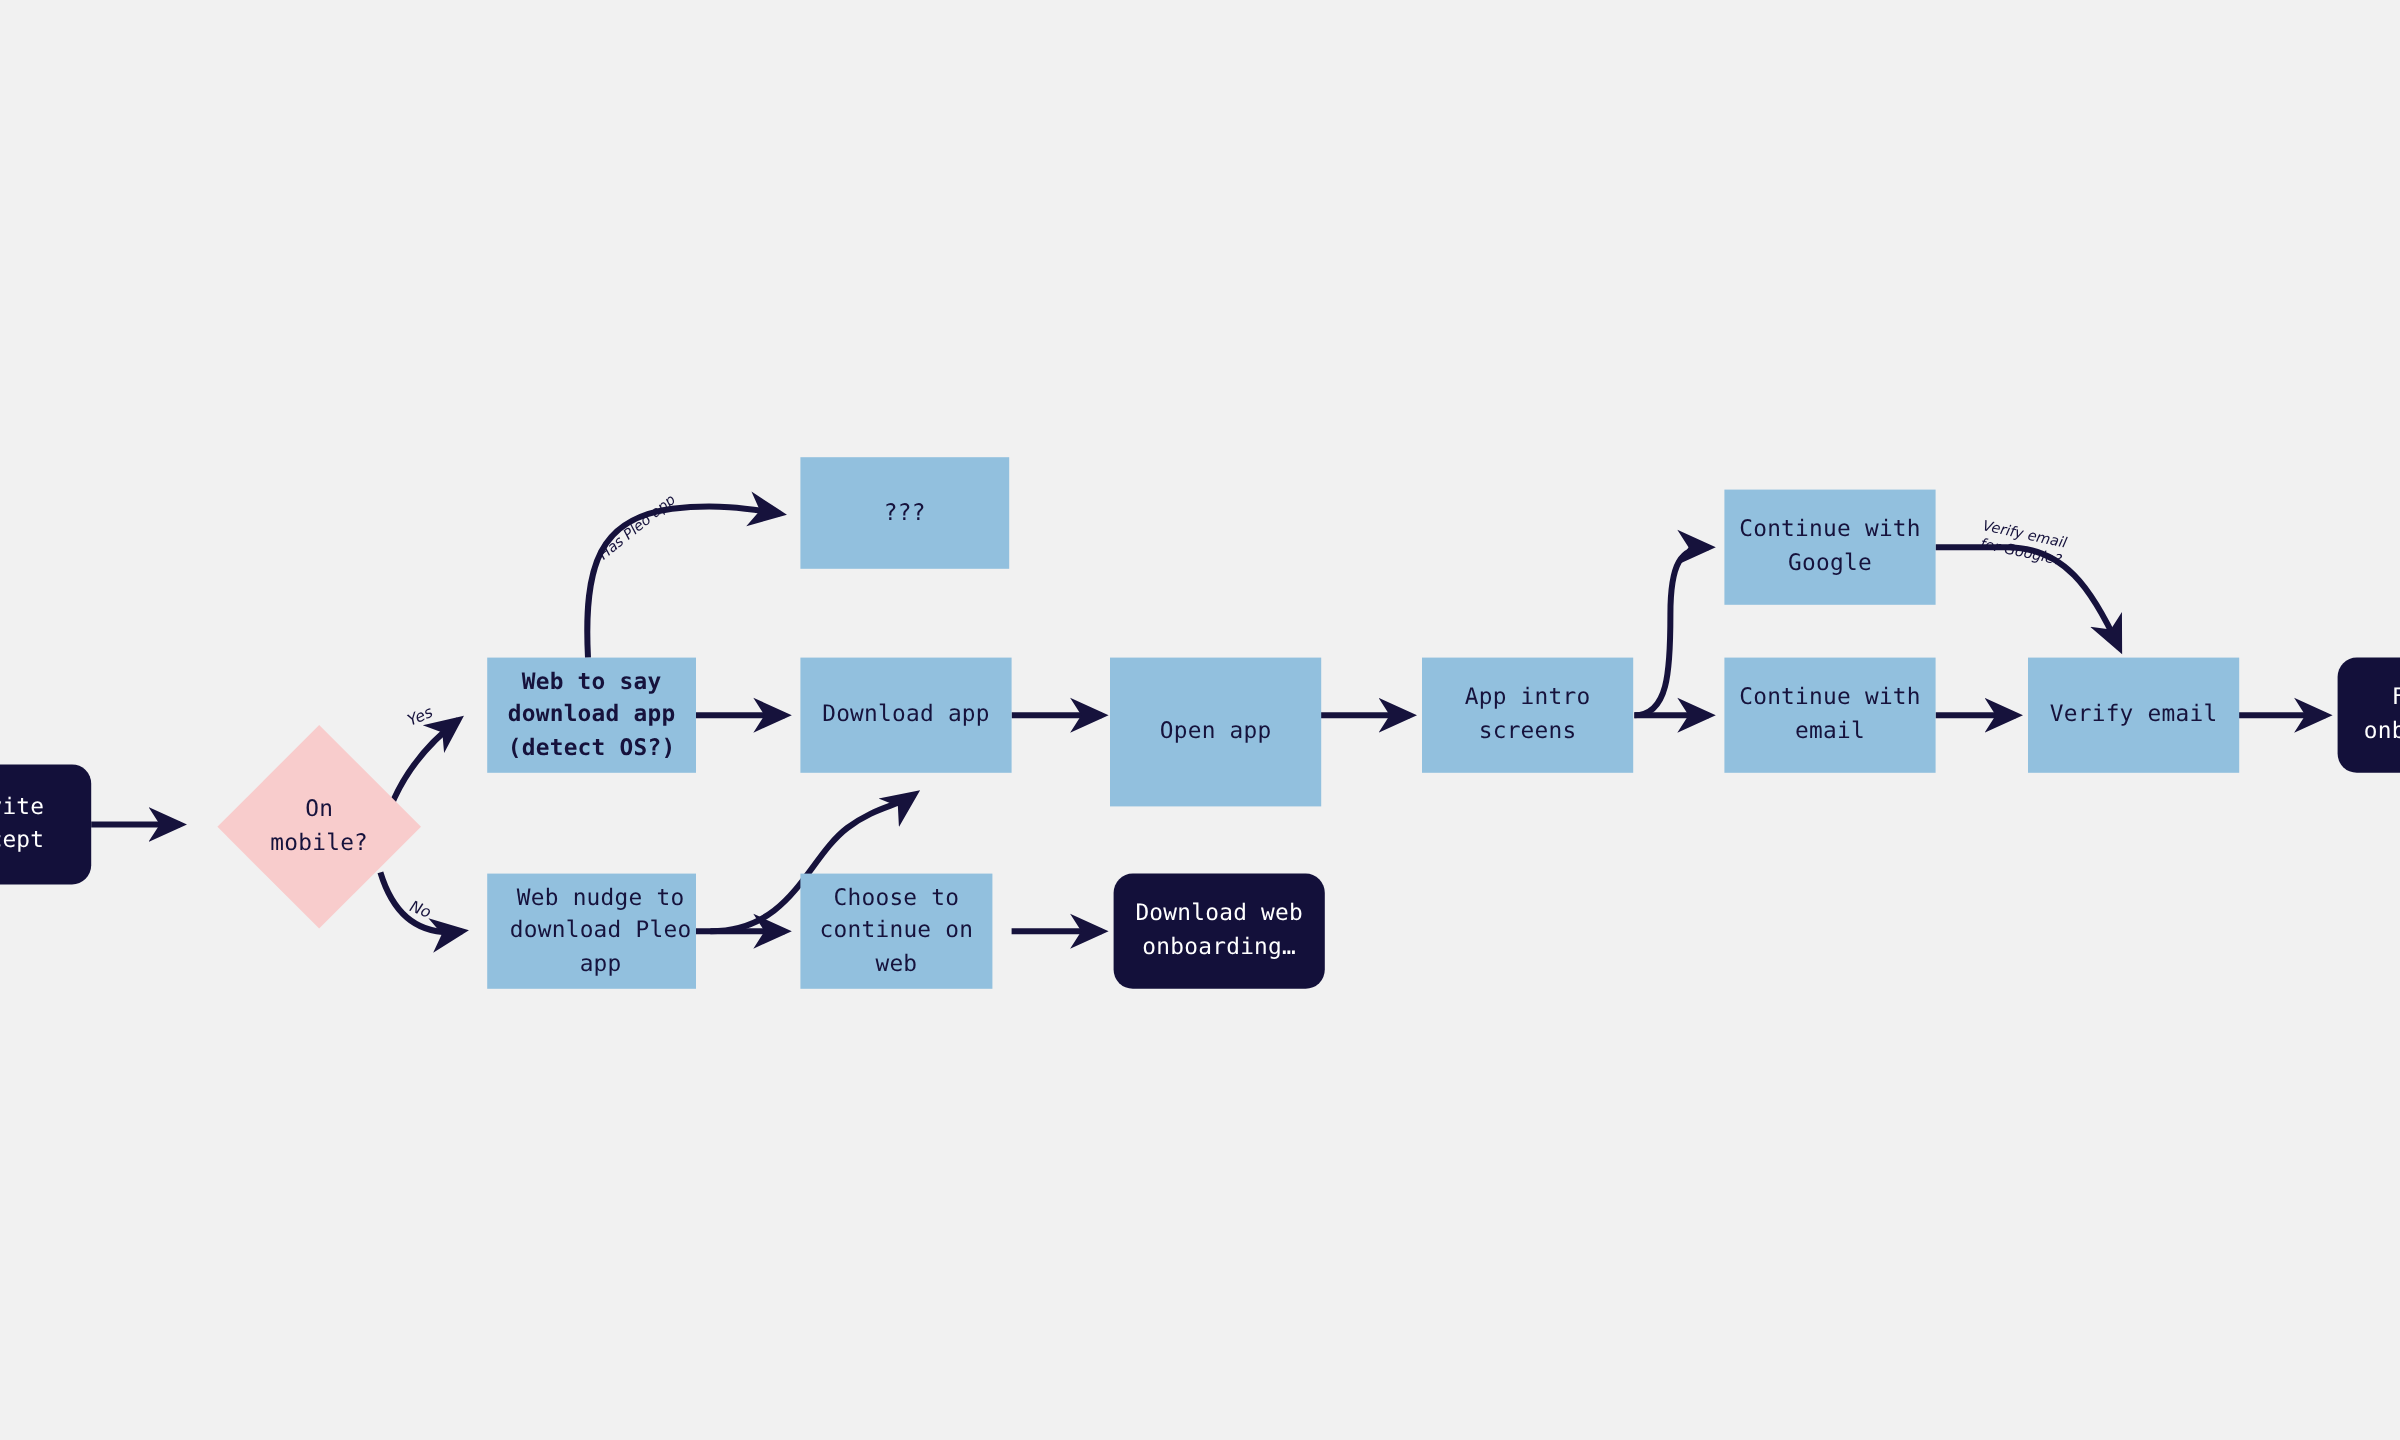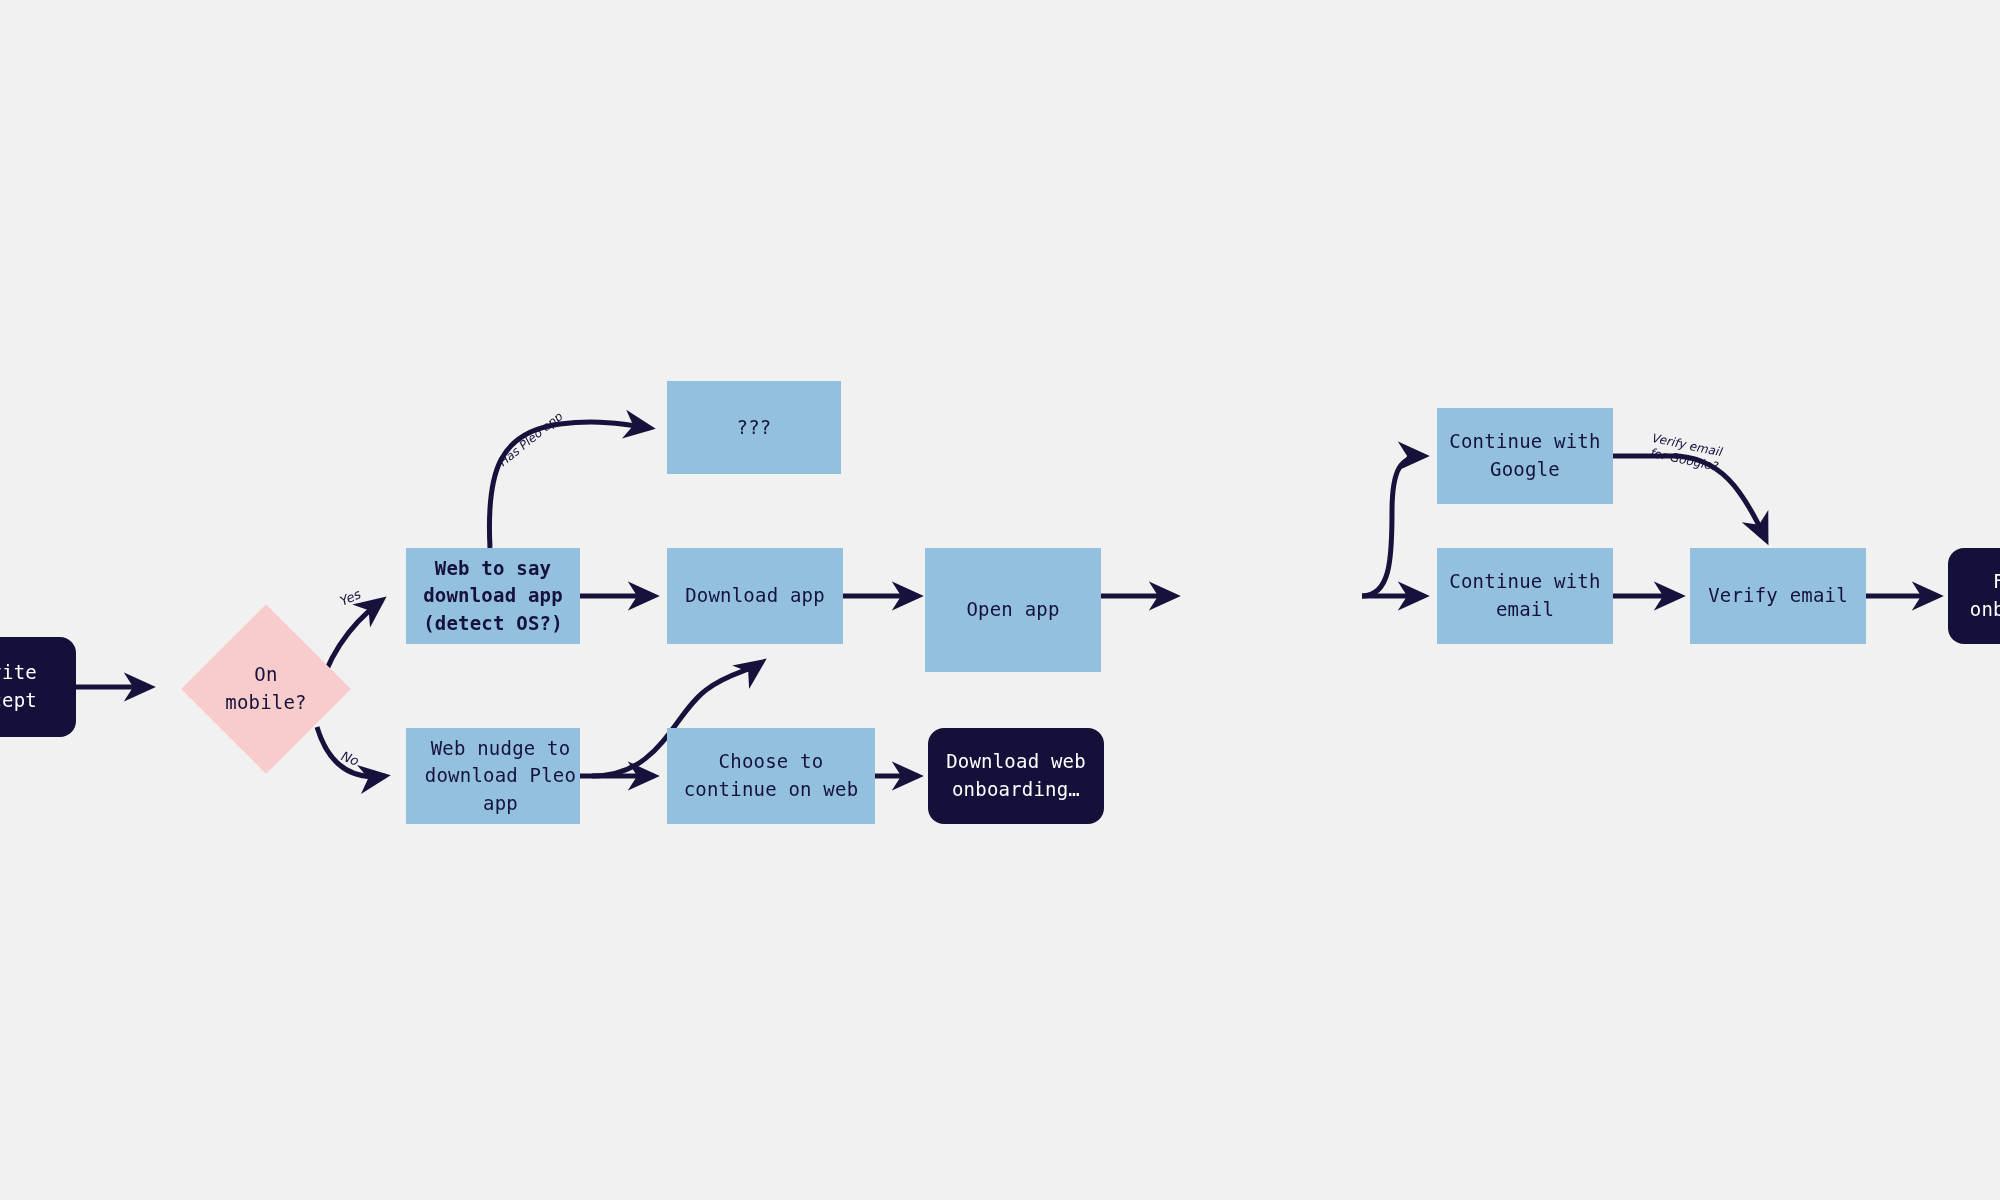--- a/index.html
+++ b/index.html
@@ -177,36 +177,38 @@
     <div class="node process" style="left:406px; top:548px; width:174px; height:96px;font-weight:bold;">Web to say
 download app
 (detect OS?)</div>
 
     <div class="node process" style="left:667px; top:381px; width:174px; height:93px;">???</div>
 
     <div class="node process" style="left:667px; top:548px; width:176px; height:96px;">Download app</div>
 
     <div class="node process" style="left:925px; top:548px; width:176px; height:124px;">Open app</div>
 
+    <div class="node process" style="left:1185px; top:548px; width:176px; height:96px;">App intro
+screens</div>
 
     <div class="node process" style="left:1437px; top:408px; width:176px; height:96px;">Continue with
 Google</div>
 
     <div class="node process" style="left:1437px; top:548px; width:176px; height:96px;">Continue with
 email</div>
 
     <div class="node process" style="left:1690px; top:548px; width:176px; height:96px;">Verify email</div>
 
     <div class="node terminator" style="left:1948px; top:548px; width:160px; height:96px;">Finish
 onboarding</div>
 
     <div class="node process" style="left:406px; top:728px; width:174px; height:96px;padding-left:15px;">Web nudge to
 download Pleo
 app</div>
 
-    <div class="node process" style="left:667px; top:728px; width:208px; height:96px;">Choose to
+    <div class="node process" style="left:667px; top:728px; width:160px; height:96px;">Choose to
 continue on web</div>
 
     <div class="node terminator" style="left:928px; top:728px; width:176px; height:96px;">Download web
 onboarding…</div>
 
   </div>
 </div>
 
 </body></html>

